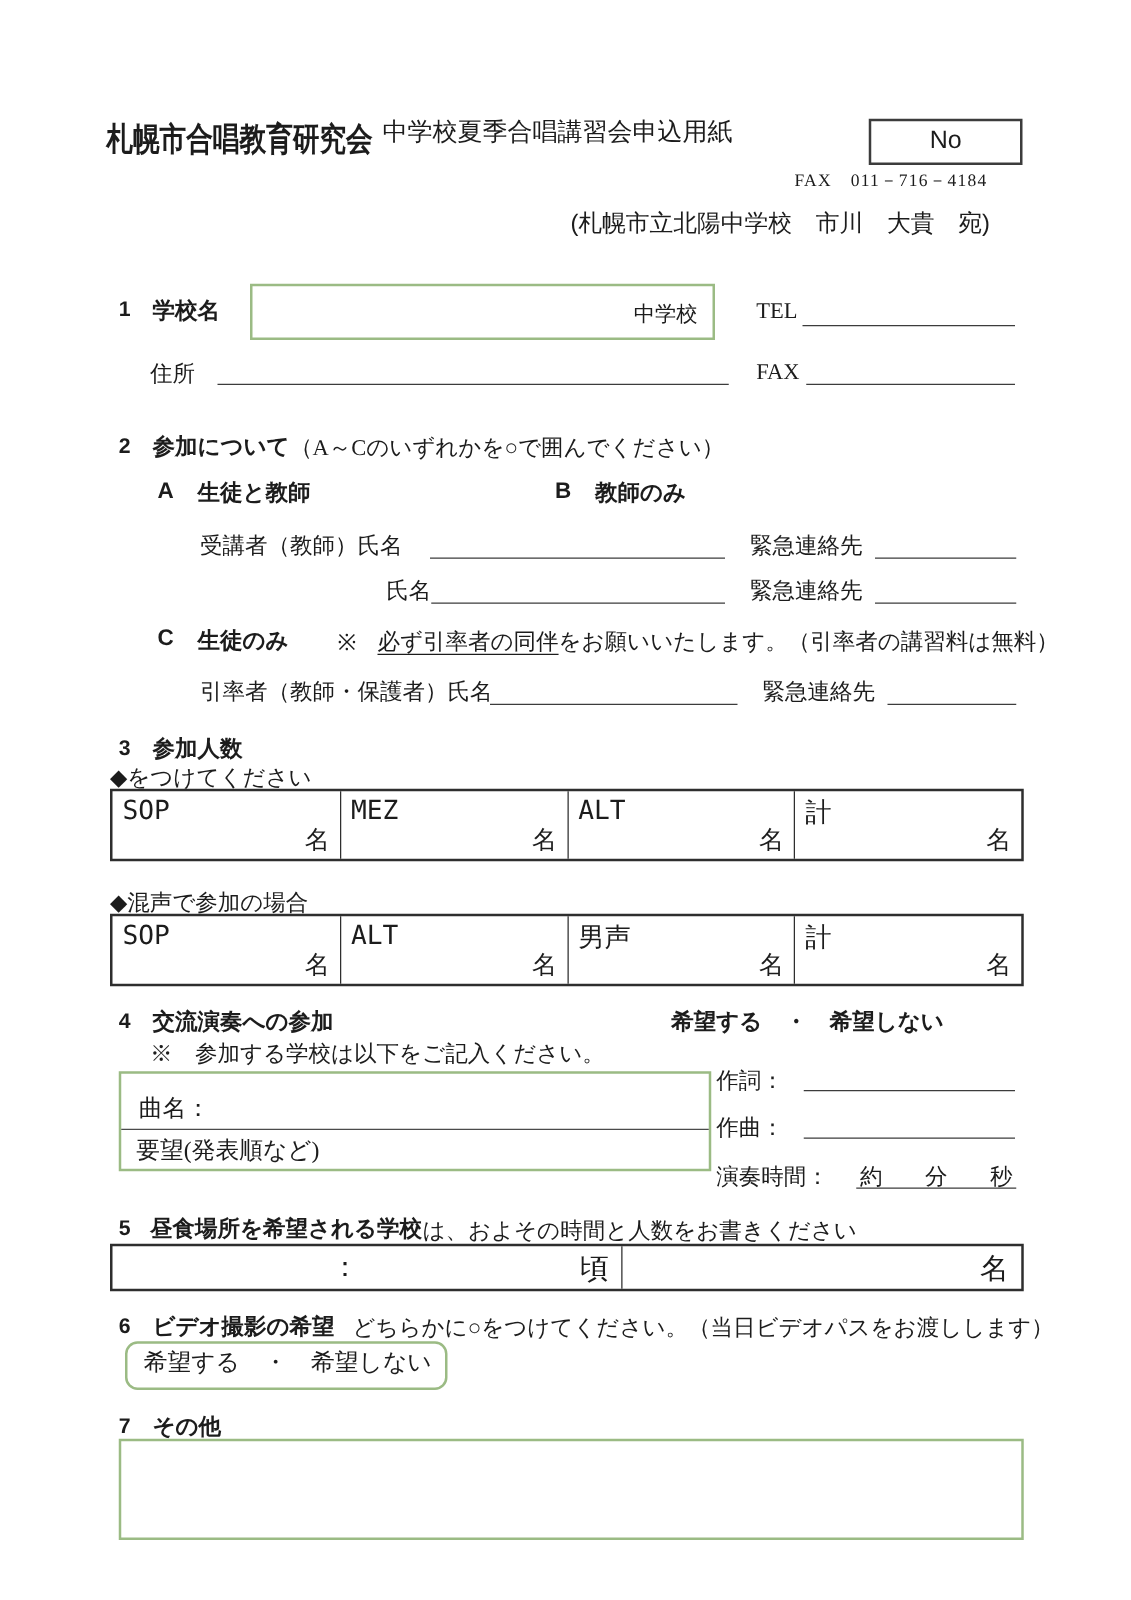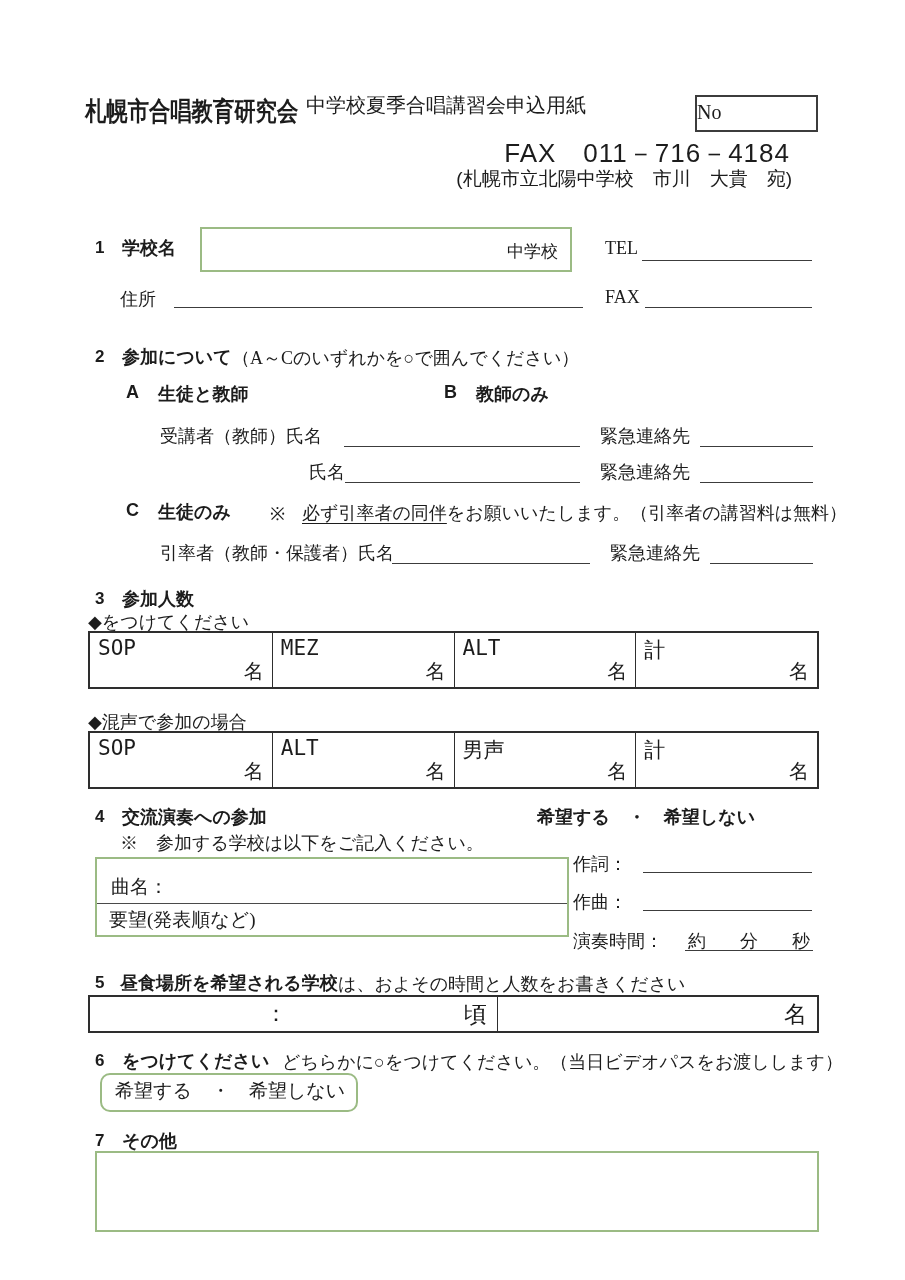--- a/index.html
+++ b/index.html
@@ -3,31 +3,31 @@
 <meta charset="utf-8">
 <style>
   html,body { margin:0; padding:0; background:#e8e8e8; }
   .page {
     position:relative; width:905px; height:1280px; margin:0 auto;
     background:#ffffff; overflow:hidden;
     color:#1c1c1c;
     font-family:"Liberation Serif","DejaVu Serif",serif;
   }
   .abs  { position:absolute; white-space:nowrap; }
-  .sans { font-family:"Liberation Sans","DejaVu Sans",sans-serif; }
+  .sans { font-family:"Liberation Sans","DejaVu Sans",sans-serif;text-align:center; }
   .serif{ font-family:"Liberation Serif","DejaVu Serif",serif; }
 
   
   .org-wrap { left:85px; top:94px; width:214px; overflow:visible; }
   .org-inner{ display:inline-block; transform:scaleX(0.82); transform-origin:left center;
               font-size:26px; font-weight:bold; }
   .main-title{ left:306px; top:92px; font-size:20px; font-weight:normal; letter-spacing:0px; }
   .no-box { left:695px; top:95px; width:119px; height:33px; border:2px solid #3c3c3c; }
-  .no-box span{ display:block; padding-left:0; font-size:20px; line-height:31px;font-family:Liberation Serif, serif; }
-  .fax-line  { left:0; top:136px; width:790px; text-align:right; font-size:26px; letter-spacing:1px; }
+  .no-box span{ display:block; padding-left:0; font-size:20px; line-height:31px; }
+  .fax-line  { left:0; top:136px; width:790px; text-align:right; font-size:14px; letter-spacing:1px;font-family:Liberation Serif, serif; }
   .addressee { left:0; top:166px; width:792px; text-align:right; font-size:19px; }
 
   
   .num   { font-size:17px; font-weight:bold; }
   .h18   { font-size:18px; font-weight:bold; }
   .t18   { font-size:18px; }
 
   
   .fill { position:absolute; border-bottom:1px solid #3c3c3c; height:20px; }
 
@@ -202,21 +202,21 @@
     <div class="lunch-c1">
       <span class="lunch-colon">：</span>
       <span class="lunch-koro">頃</span>
     </div>
     <div class="lunch-c2">
       <span>名</span>
     </div>
   </div>
 
   <span class="abs sans num" style="left:95px;top:1051px;">6</span>
-  <span class="abs sans h18" style="left:122px;top:1049px;">をつけてください</span>
+  <span class="abs sans h18" style="left:122px;top:1049px;">ビデオ撮影の希望</span>
   <span class="abs serif t18" style="left:282px;top:1050px;">どちらかに○をつけてください。（当日ビデオパスをお渡しします）</span>
   <div class="gbox video-box">
     <span class="serif">希望する　・　希望しない</span>
   </div>
 
   <span class="abs sans num" style="left:95px;top:1131px;">7</span>
   <span class="abs sans h18" style="left:122px;top:1129px;">その他</span>
   <div class="gbox other-box"></div>
 
 </div>

